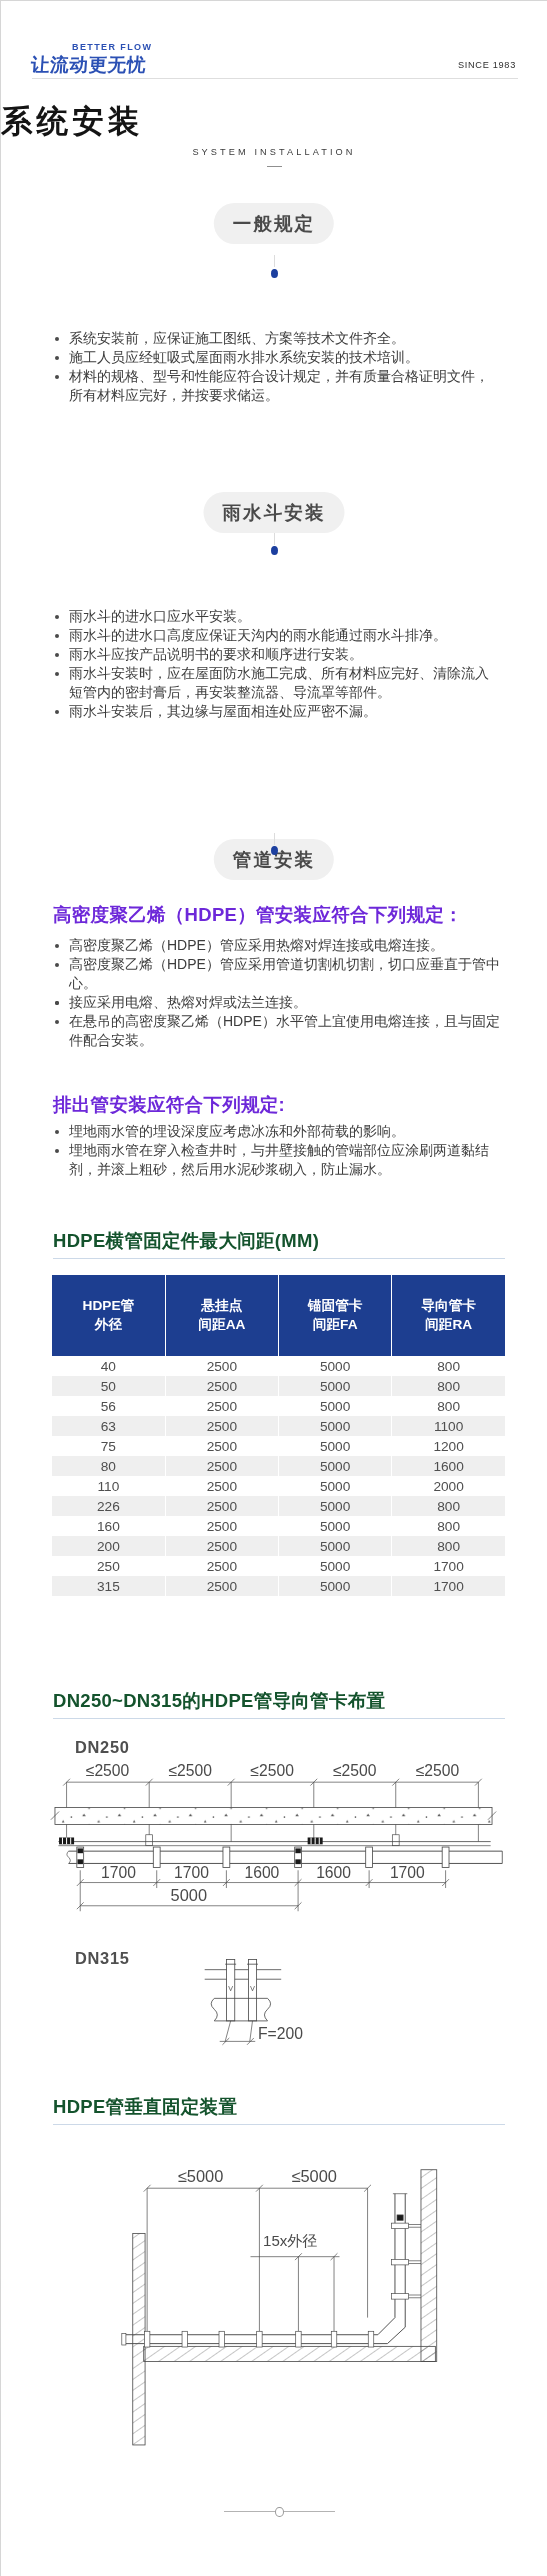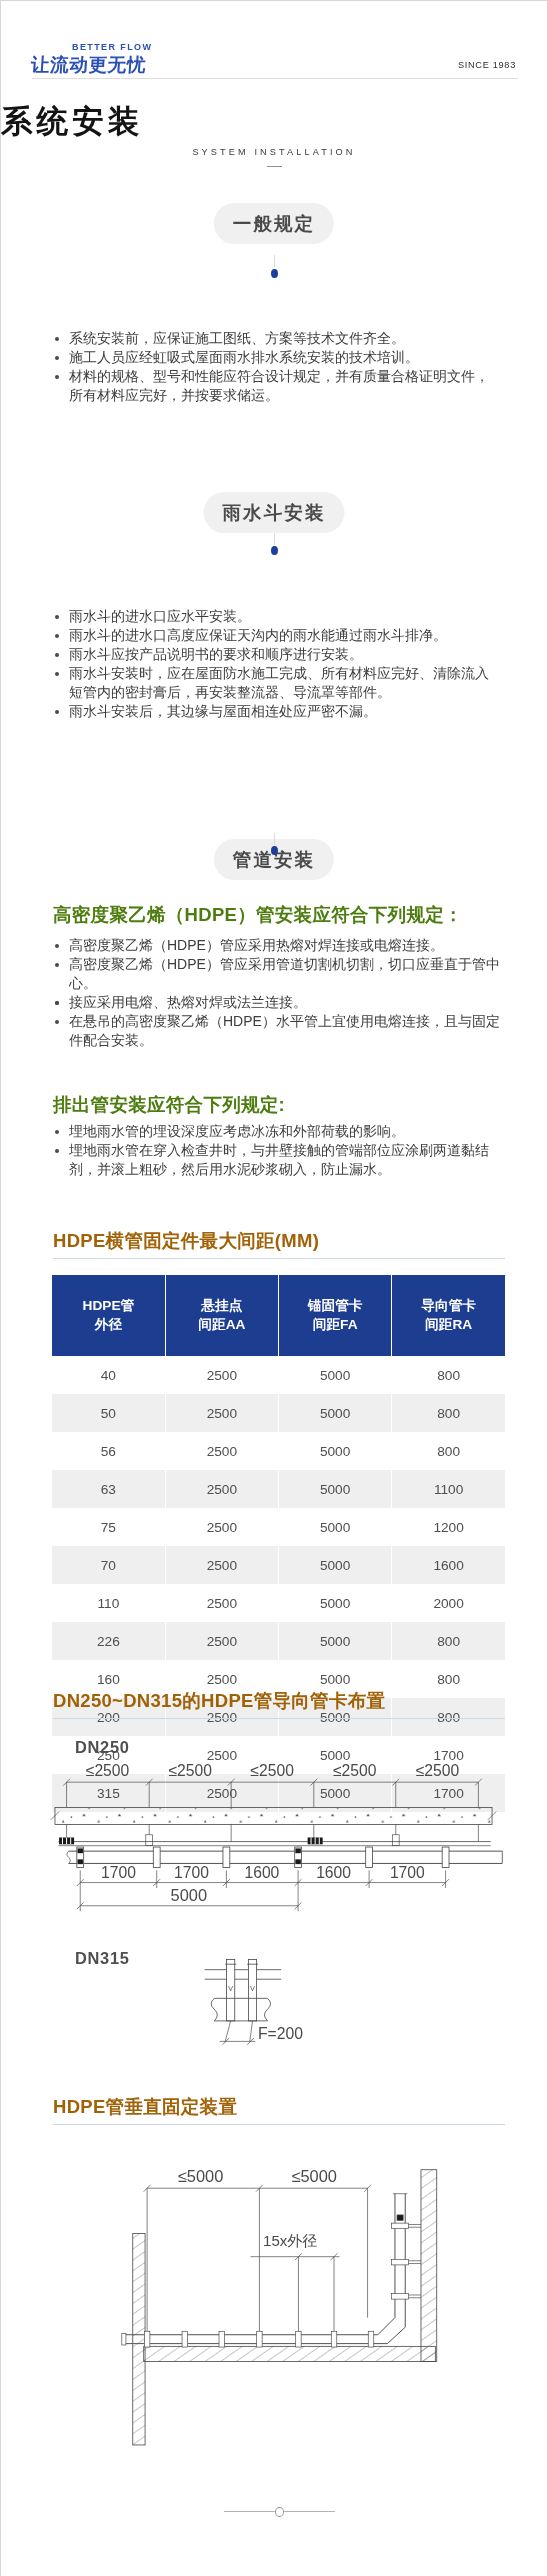--- a/index.html
+++ b/index.html
@@ -26,31 +26,31 @@
     background:#f0f0f0;border-radius:22px;padding:0 19px;font-size:18.5px;font-weight:bold;
     color:#4a4a4a;letter-spacing:2.1px;white-space:nowrap;}
   .conn{position:absolute;left:273px;width:0.7px;height:12.3px;background:#dcdcdc;}
   .conn-dot{position:absolute;left:270px;width:6.8px;height:9px;border-radius:50%;background:#1c3f9f;}
   
   ul.blist{position:absolute;left:51px;width:450px;margin:0;padding:0;list-style:none;}
   ul.blist li{position:relative;padding-left:17px;font-size:14px;line-height:19px;color:#3d3d3d;}
   ul.blist .b-dot{position:absolute;left:2.7px;top:7.5px;width:4.1px;height:4.1px;border-radius:50%;background:#4a4a4a;}
   
   .rule-head{position:absolute;left:52px;width:452px;font-size:18.5px;font-weight:bold;
-    color:#4d7c0f;letter-spacing:0.3px;line-height:23px;}
+    color:#6d28d9;letter-spacing:0.3px;line-height:23px;}
   
   .sec-head{position:absolute;left:52px;width:452px;}
-  .sec-head h2{margin:0;font-size:18.5px;font-weight:bold;color:#a16207;letter-spacing:0.3px;line-height:23px;}
+  .sec-head h2{margin:0;font-size:18.5px;font-weight:bold;color:#14532d;letter-spacing:0.3px;line-height:23px;}
   .sec-head .rule{margin-top:6.2px;border-top:0.7px solid #ccd9e8;height:0;}
   
   .spec-table{position:absolute;left:51px;top:1274px;width:453px;border-collapse:collapse;table-layout:fixed;}
   .spec-table th{height:49px;background:#1d3e90;color:#ffffff;font-size:13.7px;font-weight:bold;
     text-align:center;vertical-align:middle;border-right:1.4px solid #ffffff;line-height:18.5px;padding:16px;}
   .spec-table th:last-child{border-right:none;}
-  .spec-table td{height:38px;font-size:13.7px;color:#4f4f4f;text-align:center;vertical-align:middle;
+  .spec-table td{height:20px;font-size:13.7px;color:#4f4f4f;text-align:center;vertical-align:middle;
     border-right:1.4px solid #ffffff;padding:0;}
   .spec-table td:last-child{border-right:none;}
   .spec-table tbody tr:nth-child(even){background:#efefef;}
   
   .dn-label{position:absolute;left:74px;font-size:16.4px;font-weight:bold;color:#4f4f4f;letter-spacing:0.7px;}
   .dia{position:absolute;}
   .dia text{font-family:"Liberation Sans","DejaVu Sans",sans-serif;fill:#4a4a4a;}
   
   .foot-line{position:absolute;left:223px;top:2510px;width:111px;height:0;border-top:1.4px solid #b3b3b3;}
   .foot-circle{position:absolute;left:274px;top:2506px;width:6.8px;height:8.2px;border-radius:50%;
@@ -160,21 +160,21 @@
           <td>5000</td>
           <td>1100</td>
         </tr>
         <tr>
           <td>75</td>
           <td>2500</td>
           <td>5000</td>
           <td>1200</td>
         </tr>
         <tr>
-          <td>70</td>
+          <td>80</td>
           <td>2500</td>
           <td>5000</td>
           <td>1600</td>
         </tr>
         <tr>
           <td>110</td>
           <td>2500</td>
           <td>5000</td>
           <td>2000</td>
         </tr>

